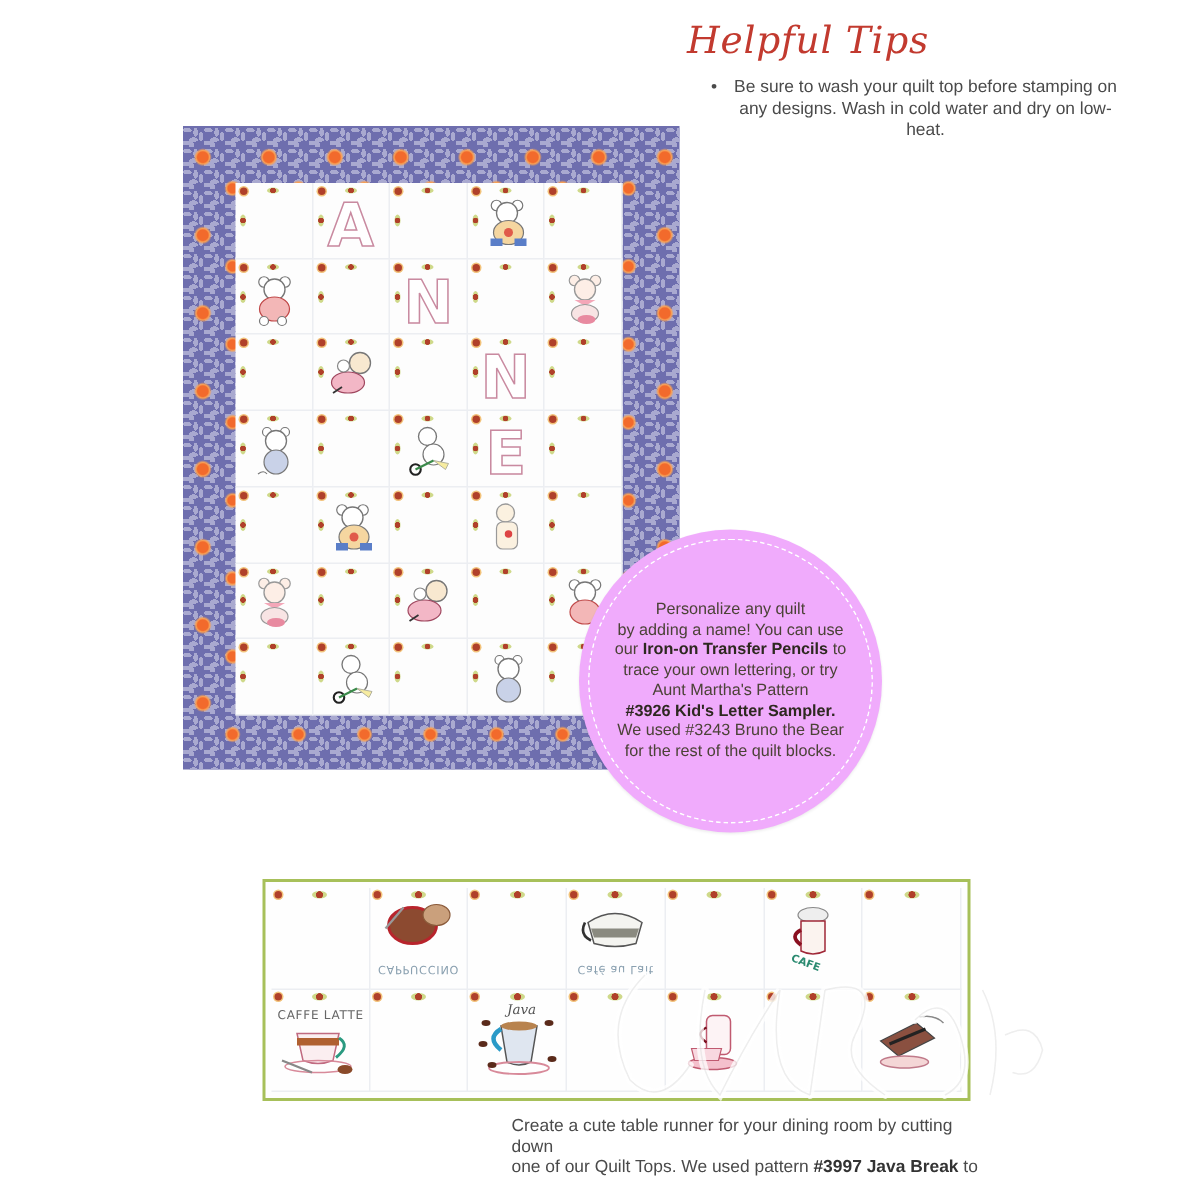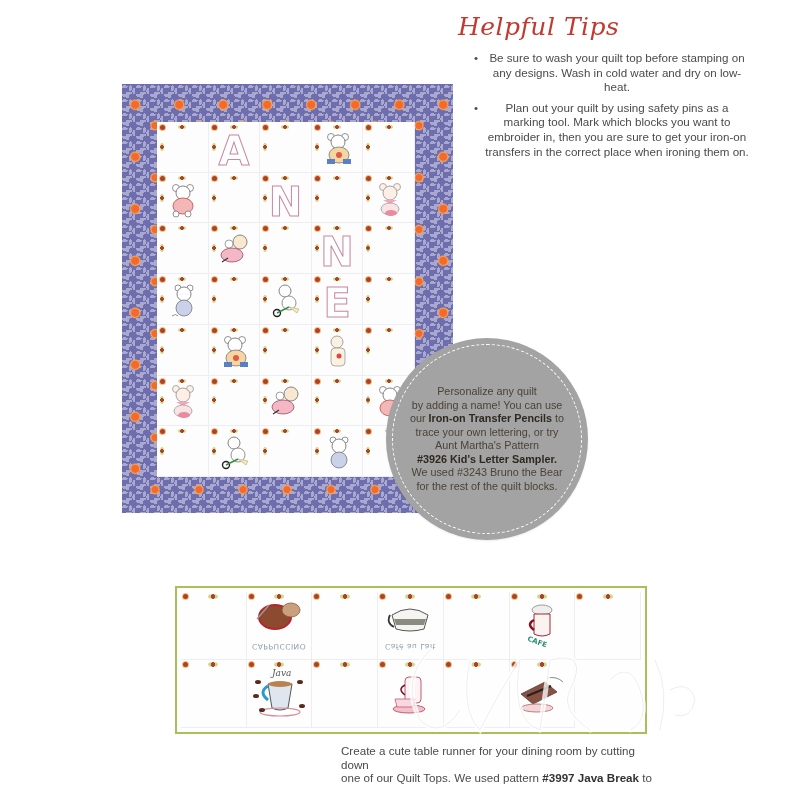--- a/index.html
+++ b/index.html
@@ -64,22 +64,22 @@
   }
   #tips-list {
     left: 474px; top: 51px; width: 275px; margin: 0; padding: 0; list-style: none;
     font-size: 11.6px; line-height: 14.6px; color: #4a4a4a; text-align: center;
   }
   #tips-list li { position: relative; padding-left: 11px; margin-bottom: 6px; }
   #tips-list li::before { content: "•"; position: absolute; left: 0; top: 0; }
 
   
   #callout {
-    left: 386px; top: 338px; width: 202px; height: 202px; border-radius: 50%;
-    background: #a3a3a3; box-shadow: 0 1px 2px rgba(0,0,0,0.08);
+    left: 386px; top: 353px; width: 202px; height: 202px; border-radius: 50%;
+    background: #f0abfc; box-shadow: 0 1px 2px rgba(0,0,0,0.08);
   }
   #callout::before {
     content: ""; position: absolute; left: 6px; top: 6px; right: 6px; bottom: 6px; border-radius: 50%;
     border: 1.3px dashed #ffffff;
   }
   #callout-text {
     position: absolute; left: 8px; right: 8px; top: 47px; text-align: center;
     font-size: 10.8px; line-height: 13.5px; color: #4b4236;
   }
   #callout-text b { color: #2e2820; }
@@ -333,21 +333,20 @@
     </div>
     <div class="qblock">
         <span class="sash-dot"></span>
       </div>
   </div>
 </div>
 
 <div id="tips-title" class="abs">Helpful Tips</div>
 <ul id="tips-list" class="abs">
   <li>Be sure to wash your quilt top before stamping on any designs. Wash in cold water and dry on low-heat.</li>
-  <li>Plan out your quilt by using safety pins as a marking tool. Mark which blocks you want to embroider in, then you are sure to get your iron-on transfers in the correct place when ironing them on.</li>
 </ul>
 
 <div id="callout" class="abs">
   <div id="callout-text">
     <div>Personalize any quilt</div>
     <div>by adding a name! You can use</div>
     <div><span>our </span><b>Iron-on Transfer Pencils</b><span> to</span></div>
     <div>trace your own lettering, or try</div>
     <div>Aunt Martha's Pattern</div>
     <div><b>#3926 Kid's Letter Sampler.</b></div>
@@ -381,20 +380,31 @@
     <div class="rblock">
       <svg class="cup" width="44" height="50" viewBox="0 0 44 50">
           <ellipse cx="22" cy="8" rx="10" ry="5" fill="#eee" stroke="#888" stroke-width="0.8"></ellipse>
           <path d="M14 12 L30 12 L30 32 Q22 36 14 32 Z" fill="#fbf3ef" stroke="#a02838" stroke-width="1"></path>
           <path d="M14 18 Q6 22 14 28" fill="none" stroke="#8a1020" stroke-width="2.5"></path>
           <text x="6" y="44" font-size="7" fill="#2a8a70" font-family="DejaVu Sans, sans-serif" font-weight="bold" transform="rotate(20 22 44)">CAFE</text>
         </svg>
     </div>
     <div class="rblock"></div>
 
+    <div class="rblock">
+      <div class="cup-label">CAFFE LATTE</div>
+      <svg class="cup" width="54" height="40" viewBox="0 0 54 40" style="top:64%">
+          <path d="M12 6 L40 6 L36 24 Q26 28 16 24 Z" fill="#fbeef0" stroke="#c06a80" stroke-width="1"></path>
+          <rect x="12" y="9" width="28" height="5" fill="#b06030"></rect>
+          <path d="M40 9 Q48 14 38 22" fill="none" stroke="#2a9a80" stroke-width="2"></path>
+          <ellipse cx="26" cy="28" rx="22" ry="4" fill="none" stroke="#d88a9a" stroke-width="1"></ellipse>
+          <line x1="2" y1="24" x2="22" y2="32" stroke="#888" stroke-width="1.5"></line>
+          <ellipse cx="44" cy="30" rx="5" ry="3" fill="#8a4a2a"></ellipse>
+        </svg>
+    </div>
     <div class="rblock"></div>
     <div class="rblock">
       <svg class="cup" width="58" height="58" viewBox="0 0 58 58">
           <text x="22" y="10" font-size="9" fill="#555" font-style="italic" font-family="DejaVu Serif, serif">Java</text>
           <path d="M18 18 L42 18 L38 42 Q30 46 22 42 Z" fill="#dfe6f0" stroke="#555" stroke-width="1"></path>
           <ellipse cx="30" cy="18" rx="12" ry="3" fill="#b8834e"></ellipse>
           <path d="M18 20 Q8 26 18 34" fill="none" stroke="#2a9ac8" stroke-width="3"></path>
           <ellipse cx="30" cy="46" rx="20" ry="4" fill="none" stroke="#d88a9a" stroke-width="1.2"></ellipse>
           <ellipse cx="8" cy="16" rx="3" ry="2" fill="#5a2a1a"></ellipse>
           <ellipse cx="6" cy="30" rx="3" ry="2" fill="#5a2a1a"></ellipse>

